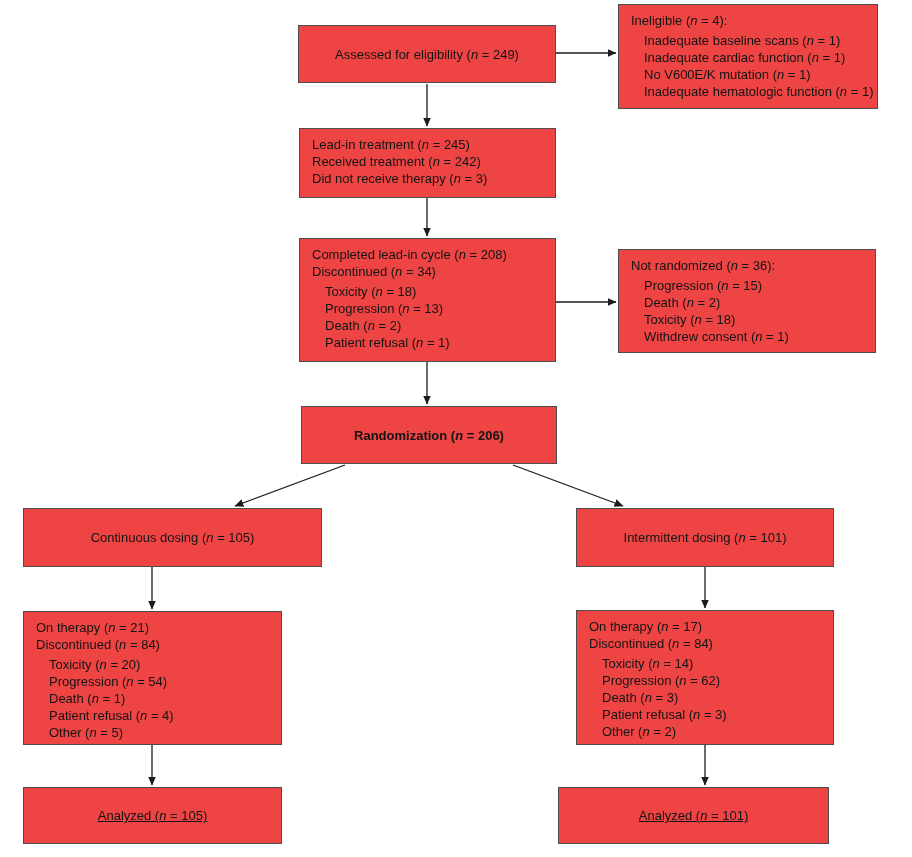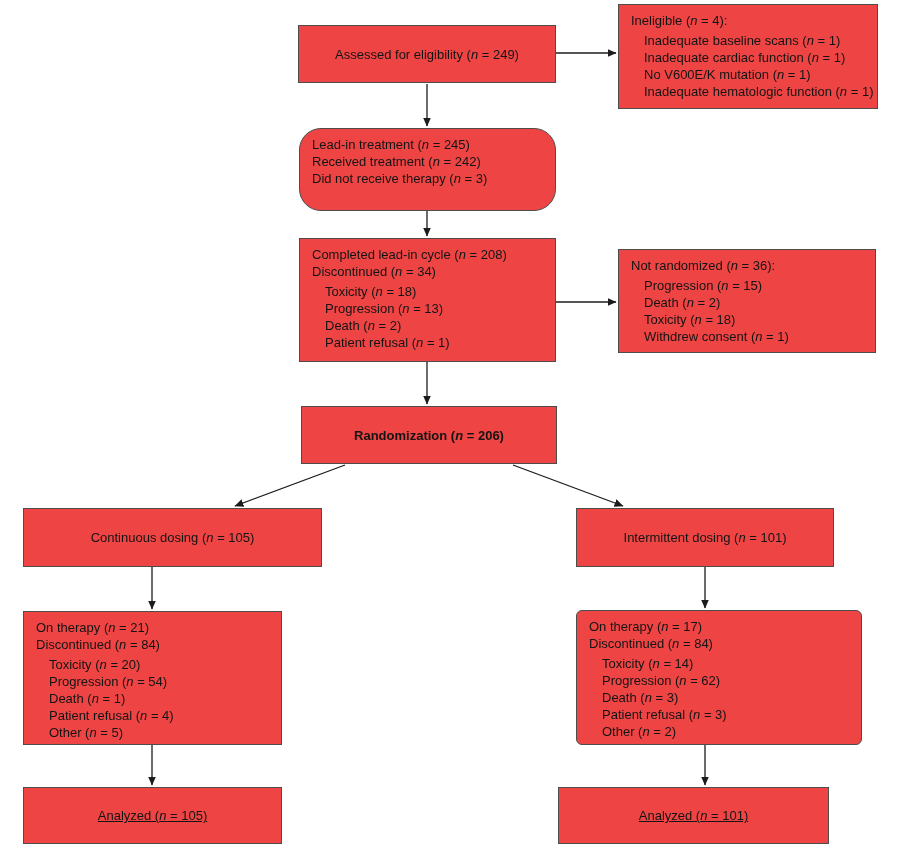--- a/index.html
+++ b/index.html
@@ -35,28 +35,28 @@
     justify-content: center;
     text-align: right;
     padding: 0 4px;
   }
   .line { white-space: nowrap; }
   .line.indent { padding-left: 13px; }
   .line:not(.indent) + .line.indent { margin-top: 3px; }
 
   #box-assessed               { left: 298px; top:  25px; width: 258px; height:  58px; }
   #box-ineligible             { left: 618px; top:   4px; width: 260px; height: 105px; }
-  #box-lead-in                { left: 299px; top: 128px; width: 257px; height:  83px; border-radius: 22px; }
+  #box-lead-in                { left: 299px; top: 128px; width: 257px; height:  70px; }
   #box-completed              { left: 299px; top: 238px; width: 257px; height: 124px; }
   #box-not-randomized         { left: 618px; top: 249px; width: 258px; height: 104px; }
   #box-randomization          { left: 301px; top: 406px; width: 256px; height:  58px; font-weight: bold; }
   #box-continuous             { left:  23px; top: 508px; width: 299px; height:  59px; }
   #box-intermittent           { left: 576px; top: 508px; width: 258px; height:  59px; }
   #box-on-therapy-continuous  { left:  23px; top: 611px; width: 259px; height: 134px; }
-  #box-on-therapy-intermittent{ left: 576px; top: 610px; width: 286px; height: 135px; border-radius: 6px; }
+  #box-on-therapy-intermittent{ left: 576px; top: 610px; width: 258px; height: 135px; }
   #box-analyzed-continuous    { left:  23px; top: 787px; width: 259px; height:  57px; text-decoration: underline; }
   #box-analyzed-intermittent  { left: 558px; top: 787px; width: 271px; height:  57px; text-decoration: underline; }
 </style>
 </head>
 <body>
 
 <div id="canvas">
 
   <svg class="arrows" viewBox="0 0 912 857" xmlns="http://www.w3.org/2000/svg">
     <defs>

